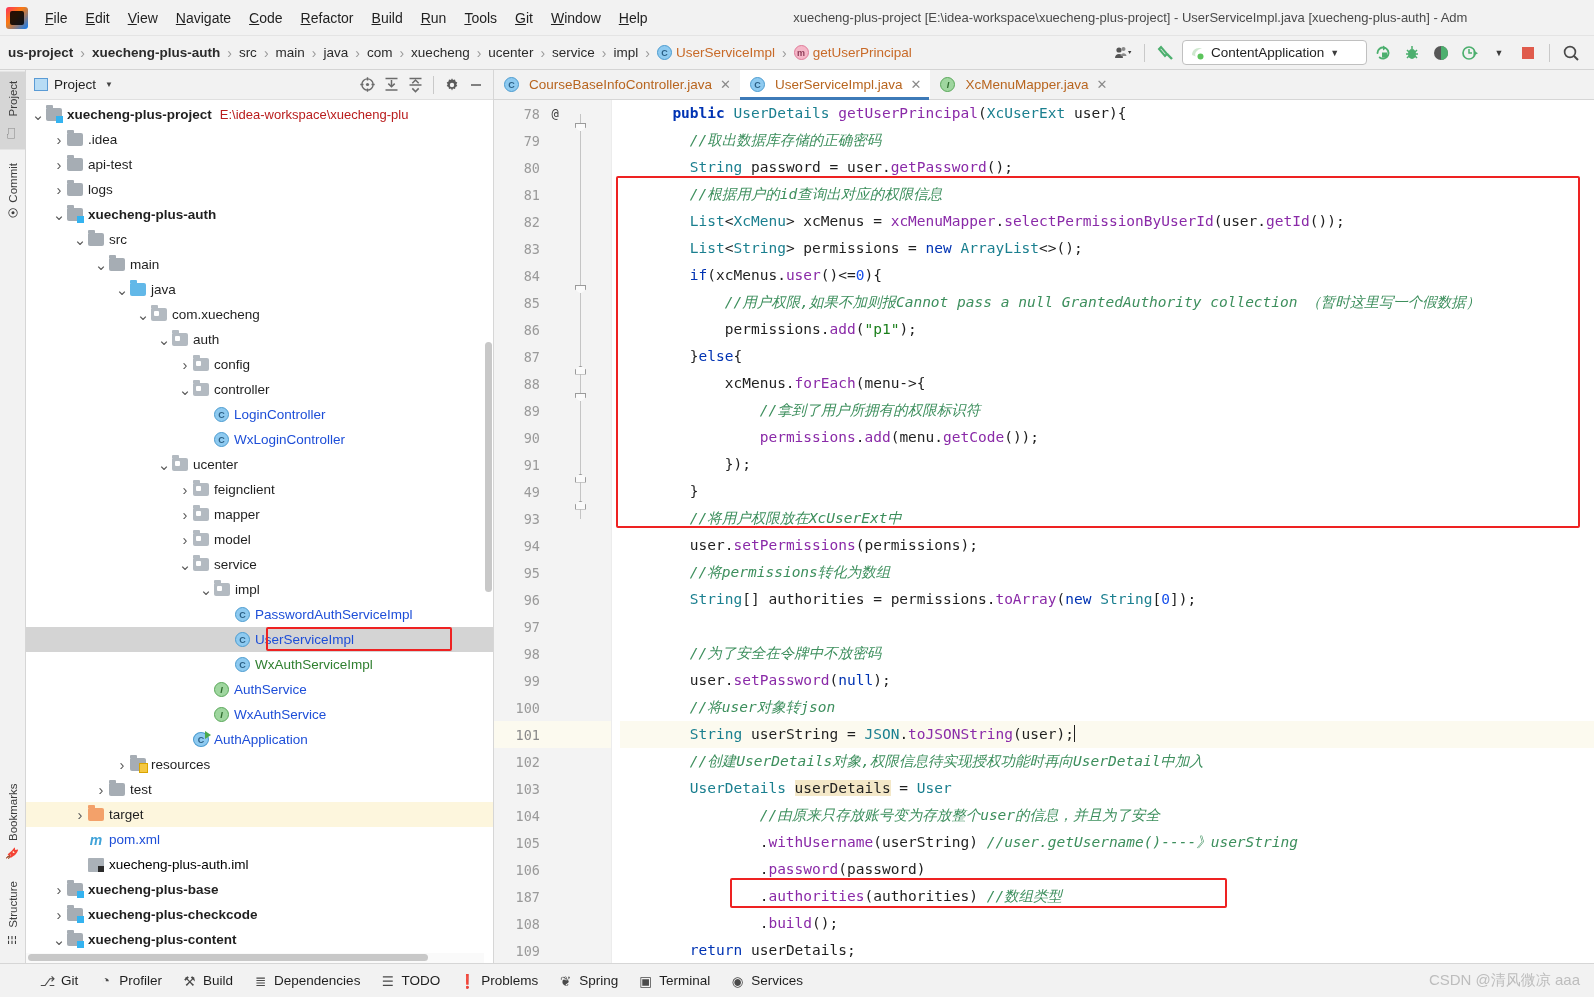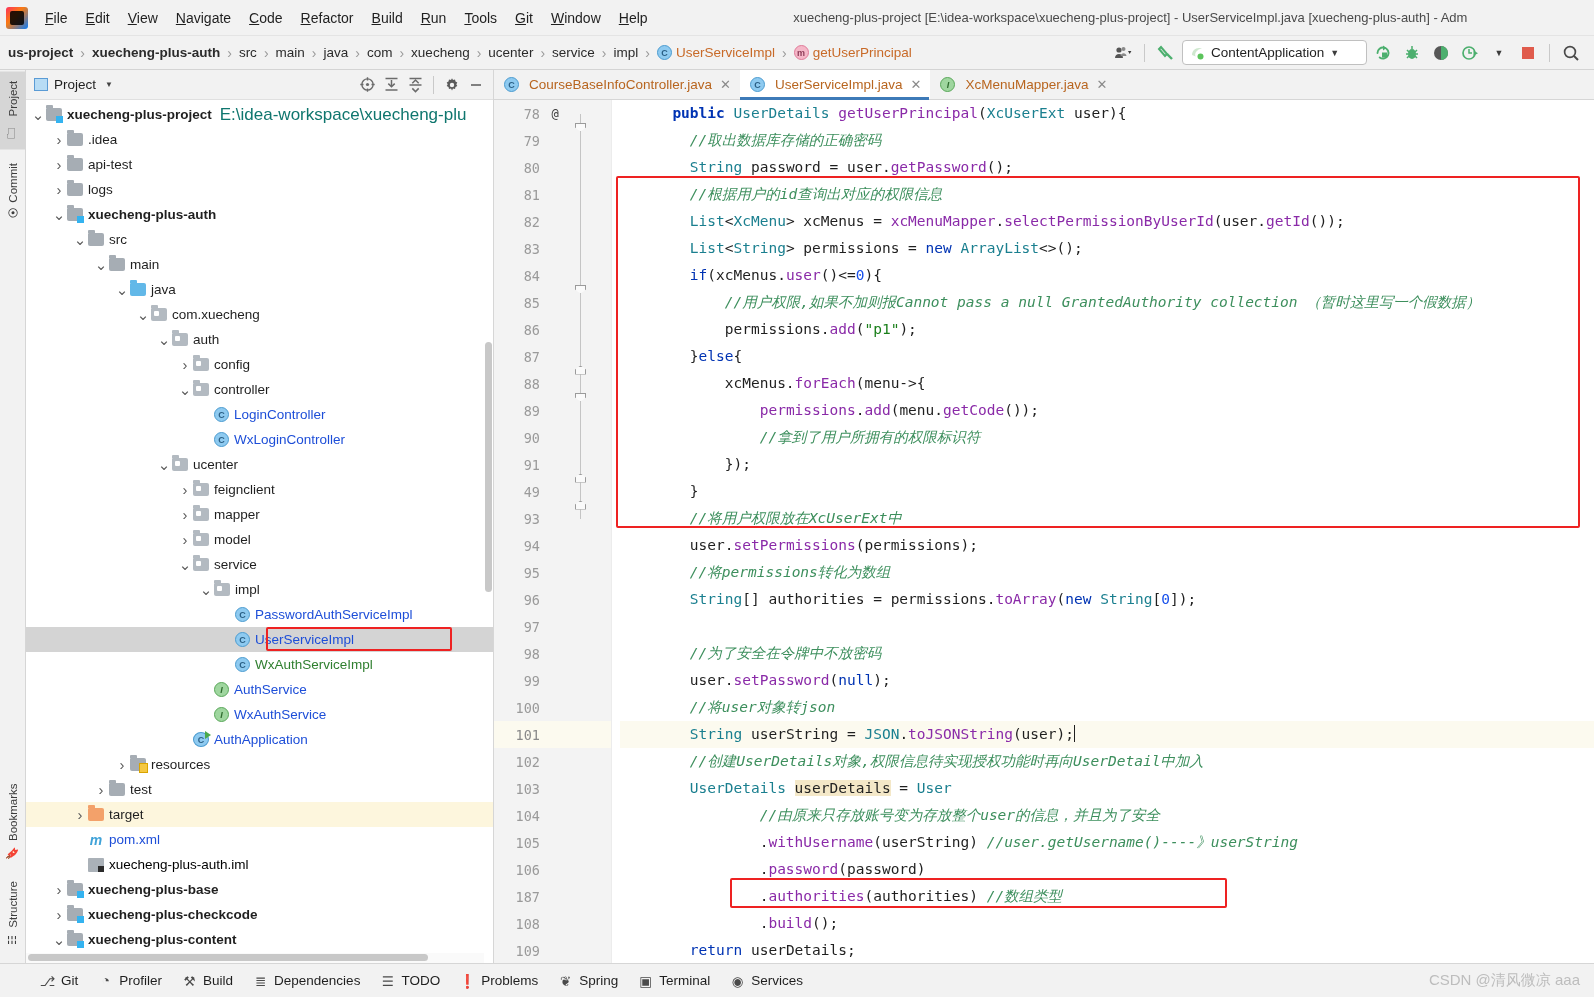--- a/index.html
+++ b/index.html
@@ -187,21 +187,21 @@
     width: 16px; height: 14px; flex: 0 0 16px; margin-right: 5px; position: relative;
     background: #aab1b8; border-radius: 1px;
   }
   .imlic::after {
     content:""; position:absolute; right:0; bottom:0; width:6px; height:6px; background:#2b2b2b;
   }
   .tname.bold { font-weight: bold; }
   .tname.c-orange { color: #1d4ed8; }
   .tname.c-green { color: #2f7f2f; }
   .tname.c-olive { color: #000000; }
-  .tpath { color: #0f766e; margin-left: 8px; font-size: 17px; }
+  .tpath { color: #b91c1c; margin-left: 8px; font-size: 13px; }
   .redbox {
     position: absolute; border: 2px solid #ee2222; border-radius: 2px;
     pointer-events: none; z-index: 9;
   }
   .psbar {
     position: absolute; right: 0; top: 32px; width: 9px; bottom: 18px;
     background: transparent;
   }
   .psthumb { position: absolute; right: 1px; width: 7px; background: #c8c8c8; border-radius: 4px; }
   .hsbar {
@@ -910,22 +910,22 @@
             <div class="cline"><span class="pl">        </span><span class="cm">//取出数据库存储的正确密码</span></div>
             <div class="cline"><span class="pl">        </span><span class="nm">String</span><span class="pl"> password = user.</span><span class="fn">getPassword</span><span class="pl">();</span></div>
             <div class="cline"><span class="pl">        </span><span class="cm">//根据用户的id查询出对应的权限信息</span></div>
             <div class="cline"><span class="pl">        </span><span class="nm">List</span><span class="pl">&lt;</span><span class="nm">XcMenu</span><span class="pl">&gt; xcMenus = </span><span class="fn">xcMenuMapper</span><span class="pl">.</span><span class="fn">selectPermissionByUserId</span><span class="pl">(user.</span><span class="fn">getId</span><span class="pl">());</span></div>
             <div class="cline"><span class="pl">        </span><span class="nm">List</span><span class="pl">&lt;</span><span class="nm">String</span><span class="pl">&gt; permissions = </span><span class="kw">new </span><span class="nm">ArrayList</span><span class="pl">&lt;&gt;();</span></div>
             <div class="cline"><span class="pl">        </span><span class="kw">if</span><span class="pl">(xcMenus.</span><span class="fn">user</span><span class="pl">()&lt;=</span><span class="num">0</span><span class="pl">){</span></div>
             <div class="cline"><span class="pl">            </span><span class="cm">//用户权限,如果不加则报Cannot pass a null GrantedAuthority collection （暂时这里写一个假数据）</span></div>
             <div class="cline"><span class="pl">            permissions.</span><span class="fn">add</span><span class="pl">(</span><span class="st">"p1"</span><span class="pl">);</span></div>
             <div class="cline"><span class="pl">        }</span><span class="kw">else</span><span class="pl">{</span></div>
             <div class="cline"><span class="pl">            xcMenus.</span><span class="fn">forEach</span><span class="pl">(menu-&gt;{</span></div>
+            <div class="cline"><span class="pl">                </span><span class="cm">//拿到了用户所拥有的权限标识符</span></div>
             <div class="cline"><span class="pl">                </span><span class="fn">permissions</span><span class="pl">.</span><span class="fn">add</span><span class="pl">(menu.</span><span class="fn">getCode</span><span class="pl">());</span></div>
-            <div class="cline"><span class="pl">                </span><span class="cm">//拿到了用户所拥有的权限标识符</span></div>
             <div class="cline"><span class="pl">            });</span></div>
             <div class="cline"><span class="pl">        }</span></div>
             <div class="cline"><span class="pl">        </span><span class="cm">//将用户权限放在XcUserExt中</span></div>
             <div class="cline"><span class="pl">        user.</span><span class="fn">setPermissions</span><span class="pl">(permissions);</span></div>
             <div class="cline"><span class="pl">        </span><span class="cm">//将permissions转化为数组</span></div>
             <div class="cline"><span class="pl">        </span><span class="nm">String</span><span class="pl">[] authorities = permissions.</span><span class="fn">toArray</span><span class="pl">(</span><span class="kw">new </span><span class="nm">String</span><span class="pl">[</span><span class="num">0</span><span class="pl">]);</span></div>
             <div class="cline"><span class="pl"></span></div>
             <div class="cline"><span class="pl">        </span><span class="cm">//为了安全在令牌中不放密码</span></div>
             <div class="cline"><span class="pl">        user.</span><span class="fn">setPassword</span><span class="pl">(</span><span class="kw">null</span><span class="pl">);</span></div>
             <div class="cline"><span class="pl">        </span><span class="cm">//将user对象转json</span></div>

